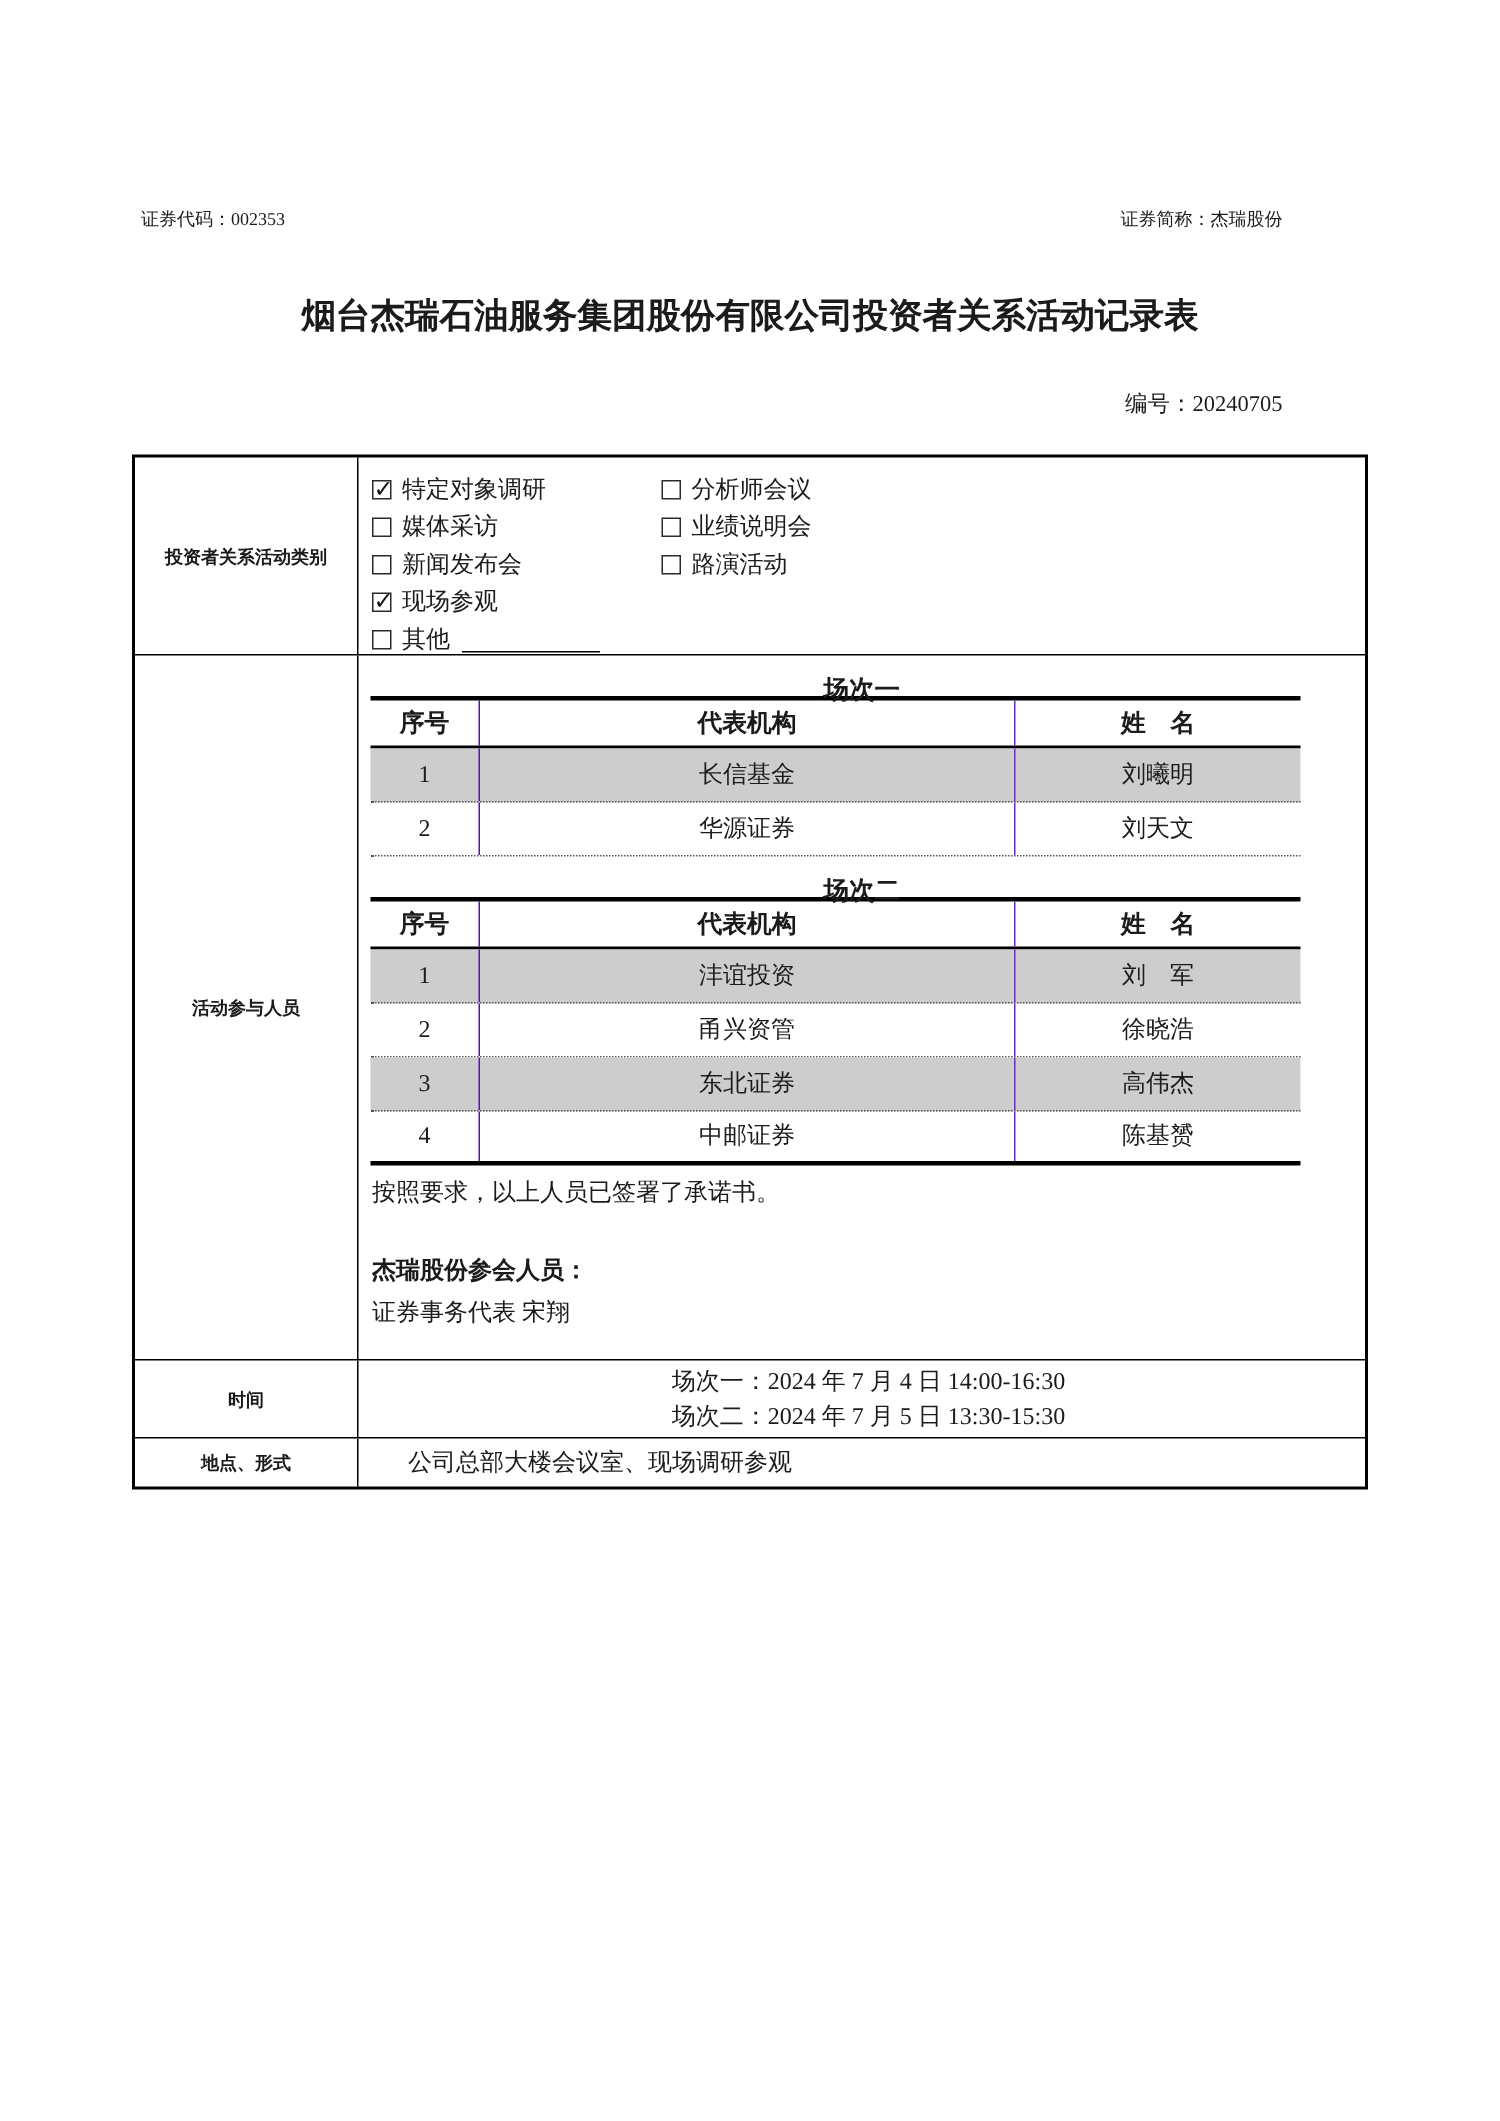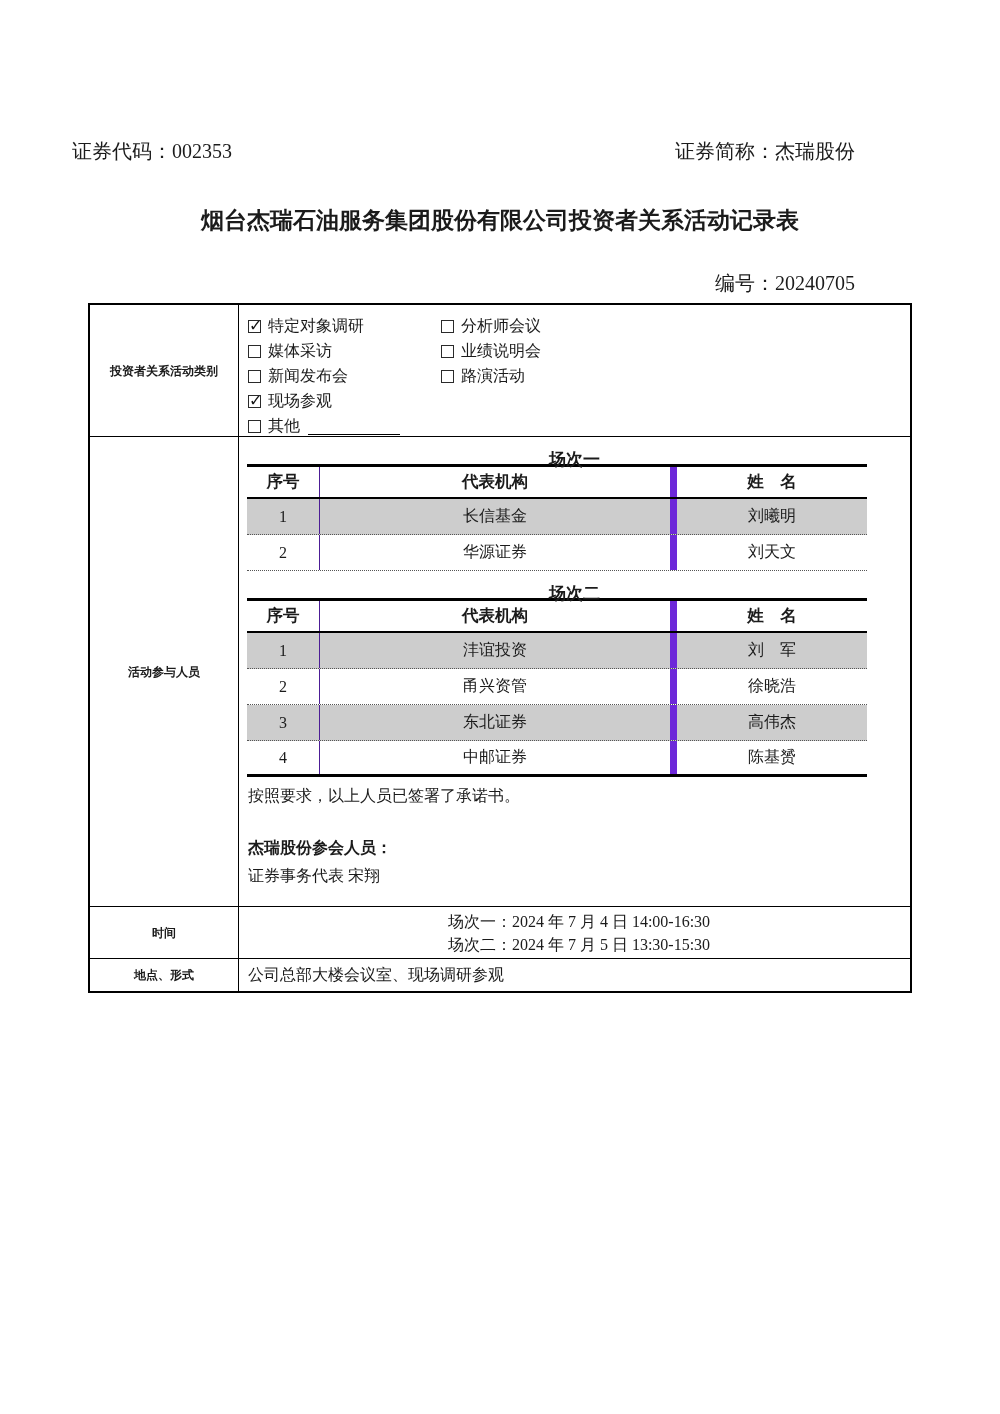--- a/index.html
+++ b/index.html
@@ -7,47 +7,47 @@
     width:1000px; height:1414px;
     font-family:"Liberation Serif","DejaVu Serif",serif;
     color:#1b1b1b;
     position:relative;
   }
   .page { position:relative; width:1000px; height:1414px; background:#fff; overflow:hidden; }
 
   
   .meta-row {
     display:flex; justify-content:space-between;
-    padding:138px 145px 0 72px;
-    font-size:20px;
+    padding:138px 145px 0 94px;
+    font-size:12px;
   }
 
   .doc-title {
     text-align:center;
     font-weight:bold;
     font-size:23px;
     margin-top:40px;
   }
 
   .doc-no {
     text-align:right;
     padding-right:145px;
-    font-size:20px;
+    font-size:15px;
     margin-top:34px;
   }
 
   
   .main-table {
     position:absolute; left:88px; top:303px; width:824px;
     border:2px solid #000;
     box-sizing:border-box;
     font-size:16px;
   }
   .mrow { display:flex; border-bottom:1.5px solid #000; box-sizing:border-box; }
-  .mrow:last-child { border-bottom:none; }
+  .mrow:last-child { border-bottom:none;gap:24px; }
   .mlabel {
     width:149px; flex:none;
     border-right:1.5px solid #000;
     display:flex; align-items:center; justify-content:center;
     font-weight:bold; font-size:12px; text-align:center;
     box-sizing:border-box;
   }
   .mlabel .wrapbox { max-width:126px; line-height:26px; }
   .mcontent { flex:1; position:relative; box-sizing:border-box; overflow:hidden; }
 
@@ -85,21 +85,21 @@
     margin-left:8px; width:620px;
     border-top:3px solid #000;
     box-sizing:border-box;
   }
   .itr { display:flex; box-sizing:border-box; }
   .itr > div {
     display:flex; align-items:center; justify-content:center;
     box-sizing:border-box; text-align:center;
   }
   .c-idx  { width:73px;  flex:none; border-right:1px solid #4c1d95; }
-  .c-org  { width:357px; flex:none; border-right:7px solid #6d28d9; }
+  .c-org  { width:357px; flex:none; border-right:1px solid #6d28d9; }
   .c-name { flex:1; }
   .itr.head { height:32px; font-weight:bold; border-bottom:2.5px solid #000; font-size:16.5px; }
   .itr.drow { height:36px; border-bottom:1.2px dotted #555; }
   .gray { background:#cdcdcd; }
   .inner-table.t2 .itr.drow:last-child { border-bottom:3px solid #000; }
 
   .note-line { margin:8px 0 0 9px; line-height:22px; }
   .attendees-label { margin:30px 0 0 9px; font-weight:bold; line-height:22px; }
   .attendees-value { margin:6px 0 0 9px; line-height:22px; }
 

